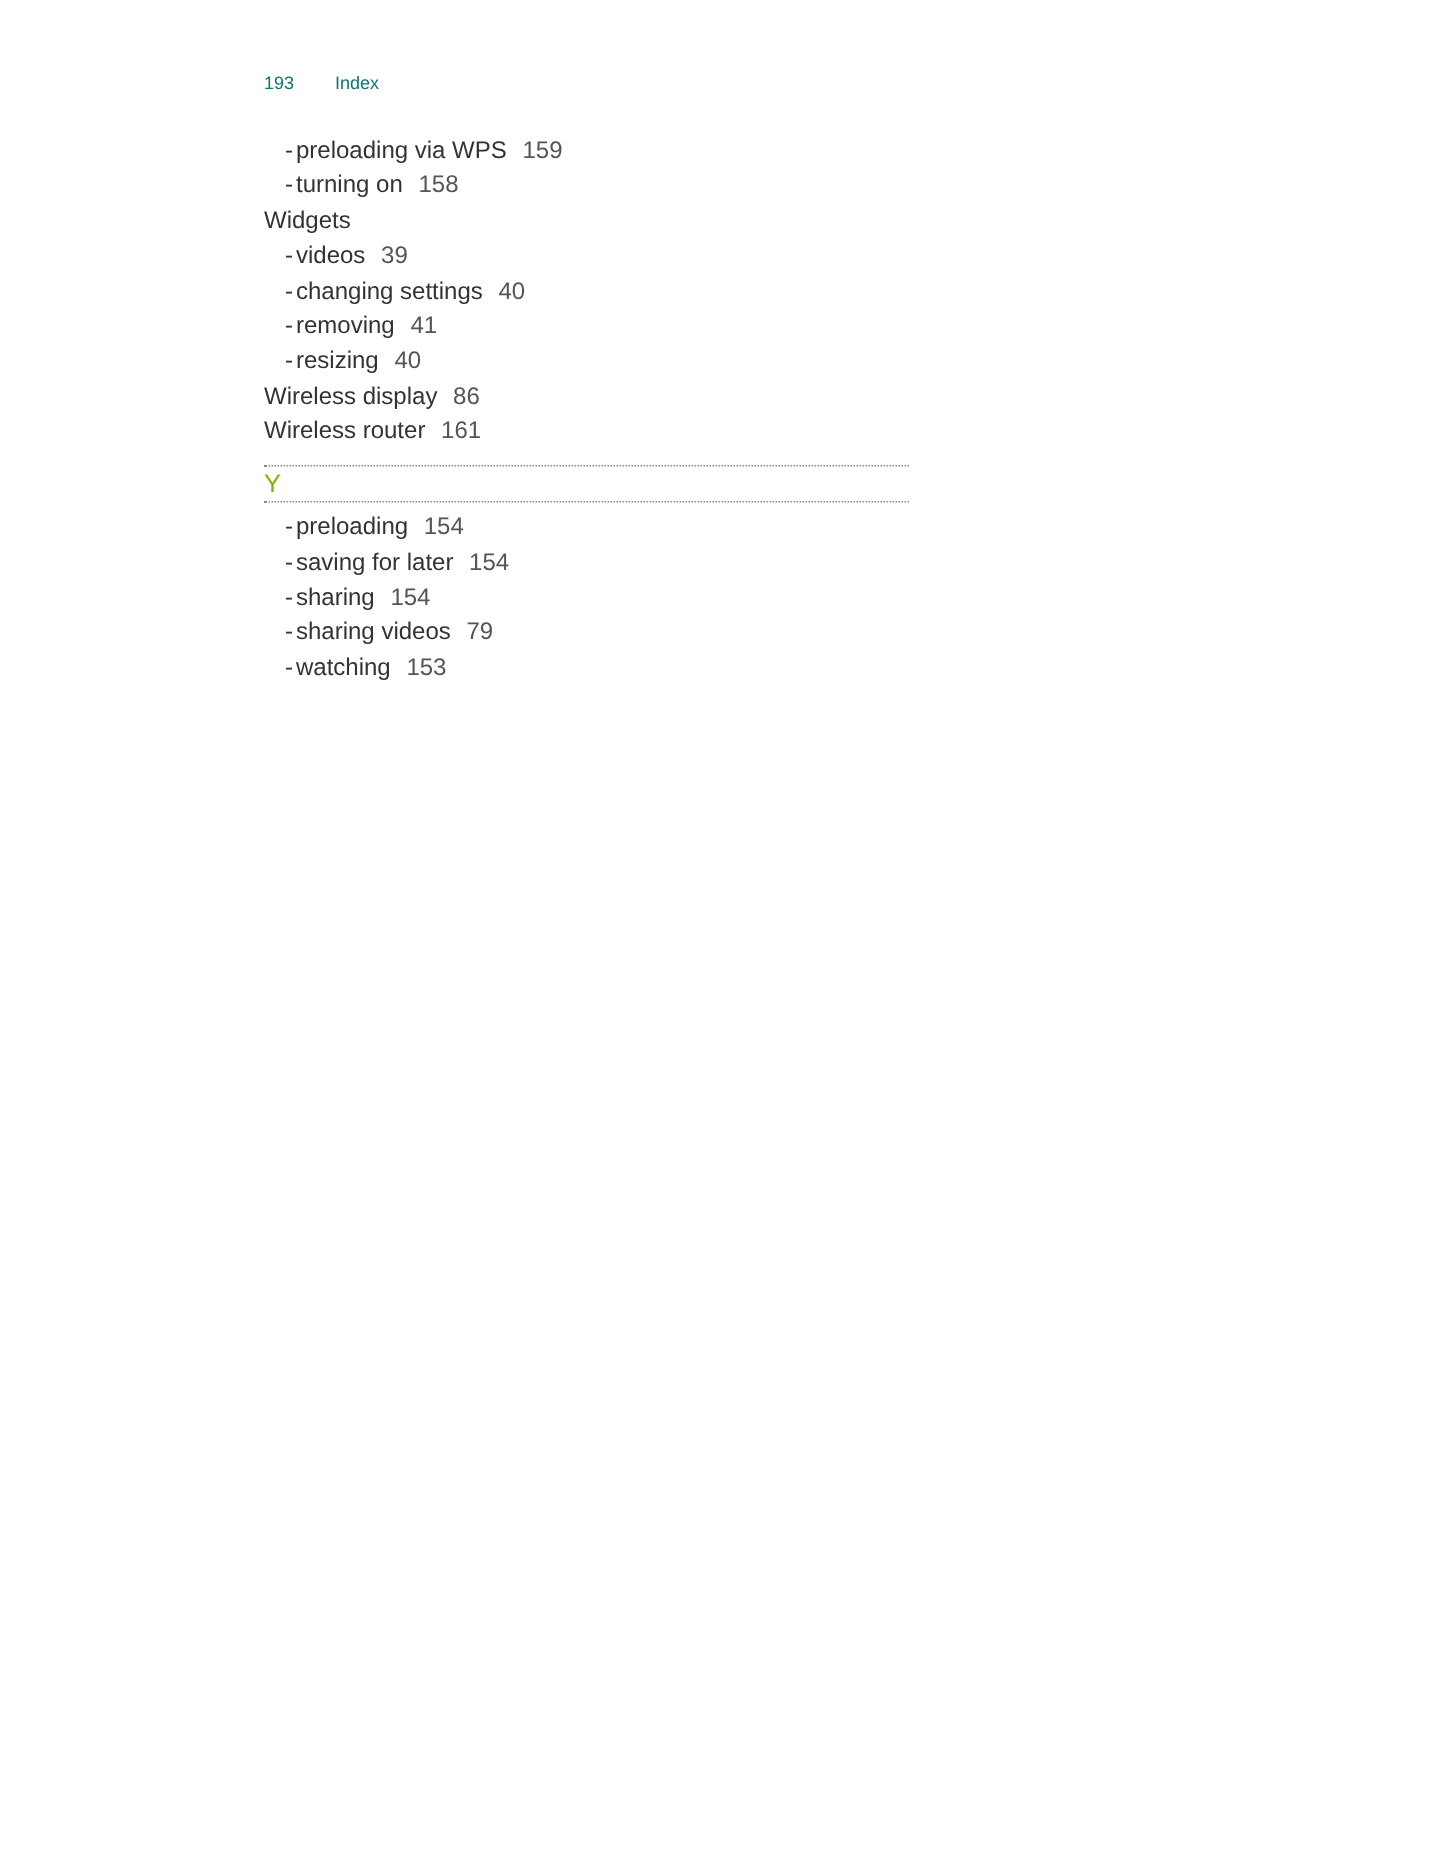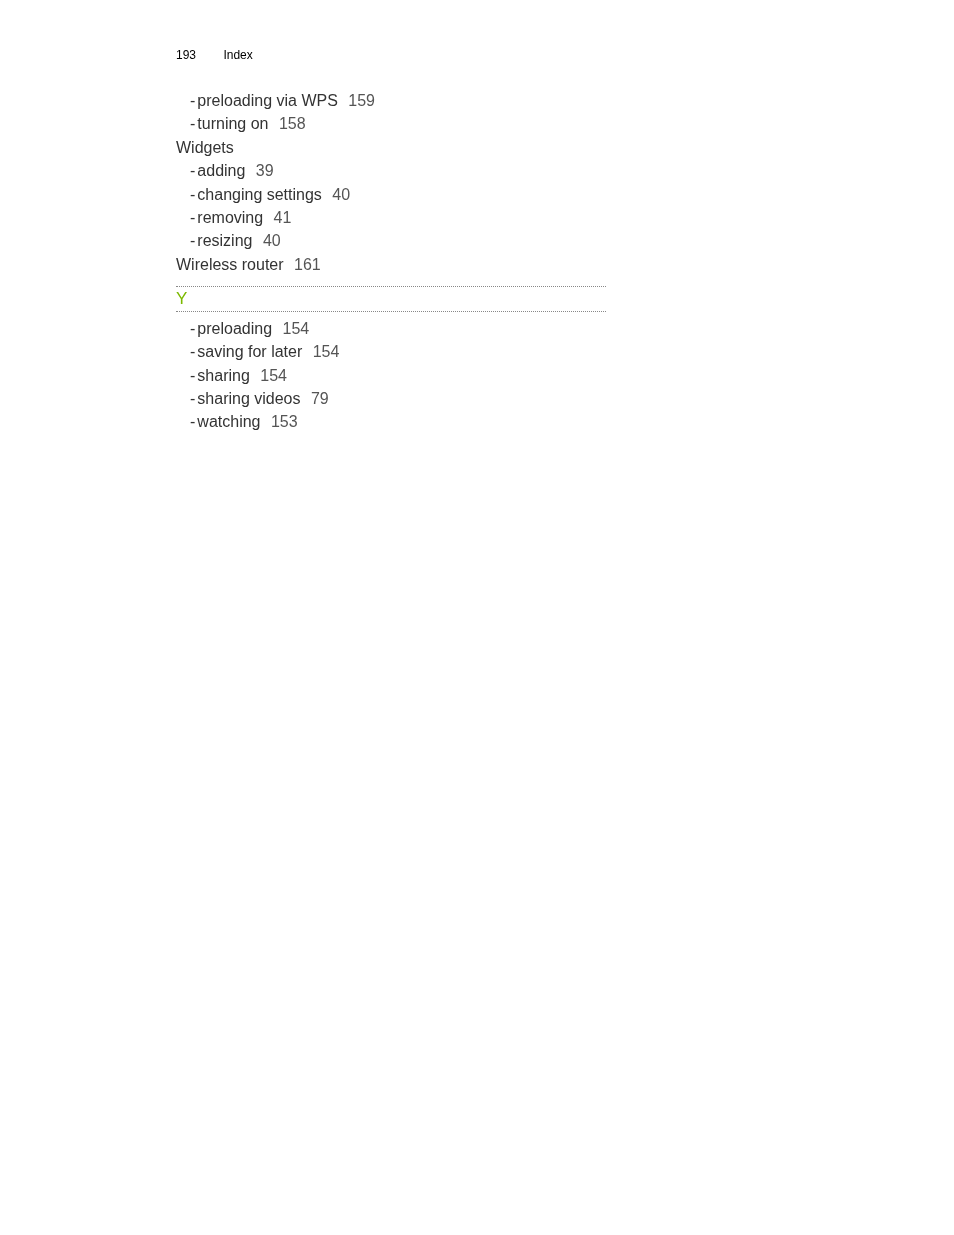--- a/index.html
+++ b/index.html
@@ -13,21 +13,21 @@
       width: 954px;
       height: 1235px;
       position: relative;
     }
     .page {
       padding: 48px 0 0 176px;
       width: 610px;
     }
     .header {
       font-size: 12px;
-      color: #000000;
+      color: #0f766e;
       margin-bottom: 28px;
     }
     .header .pg {
       display: inline-block;
       margin-right: 24px;
     }
     .entry {
       font-size: 16px;
       color: #333333;
       line-height: 1.4;
@@ -78,36 +78,40 @@
   </div>
   <div class="entry sub">
     <span class="dash">-</span><span>turning on</span>
     <span class="page-ref">158</span>
   </div>
 
   <div class="entry">
     <span>Widgets</span>
   </div>
   <div class="entry sub">
-    <span class="dash">-</span><span>adding</span>
+    <span class="dash">-</span><span>videos</span>
     <span class="page-ref">39</span>
   </div>
   <div class="entry sub">
     <span class="dash">-</span><span>changing settings</span>
     <span class="page-ref">40</span>
   </div>
   <div class="entry sub">
     <span class="dash">-</span><span>removing</span>
     <span class="page-ref">41</span>
   </div>
   <div class="entry sub">
     <span class="dash">-</span><span>resizing</span>
     <span class="page-ref">40</span>
   </div>
 
+  <div class="entry">
+    <span>Wireless display</span>
+    <span class="page-ref">86</span>
+  </div>
   <div class="entry">
     <span>Wireless router</span>
     <span class="page-ref">161</span>
   </div>
 
   <div class="section-letter-wrap">
     <hr class="dotted">
     <div class="section-letter">Y</div>
     <hr class="dotted">
   </div>

